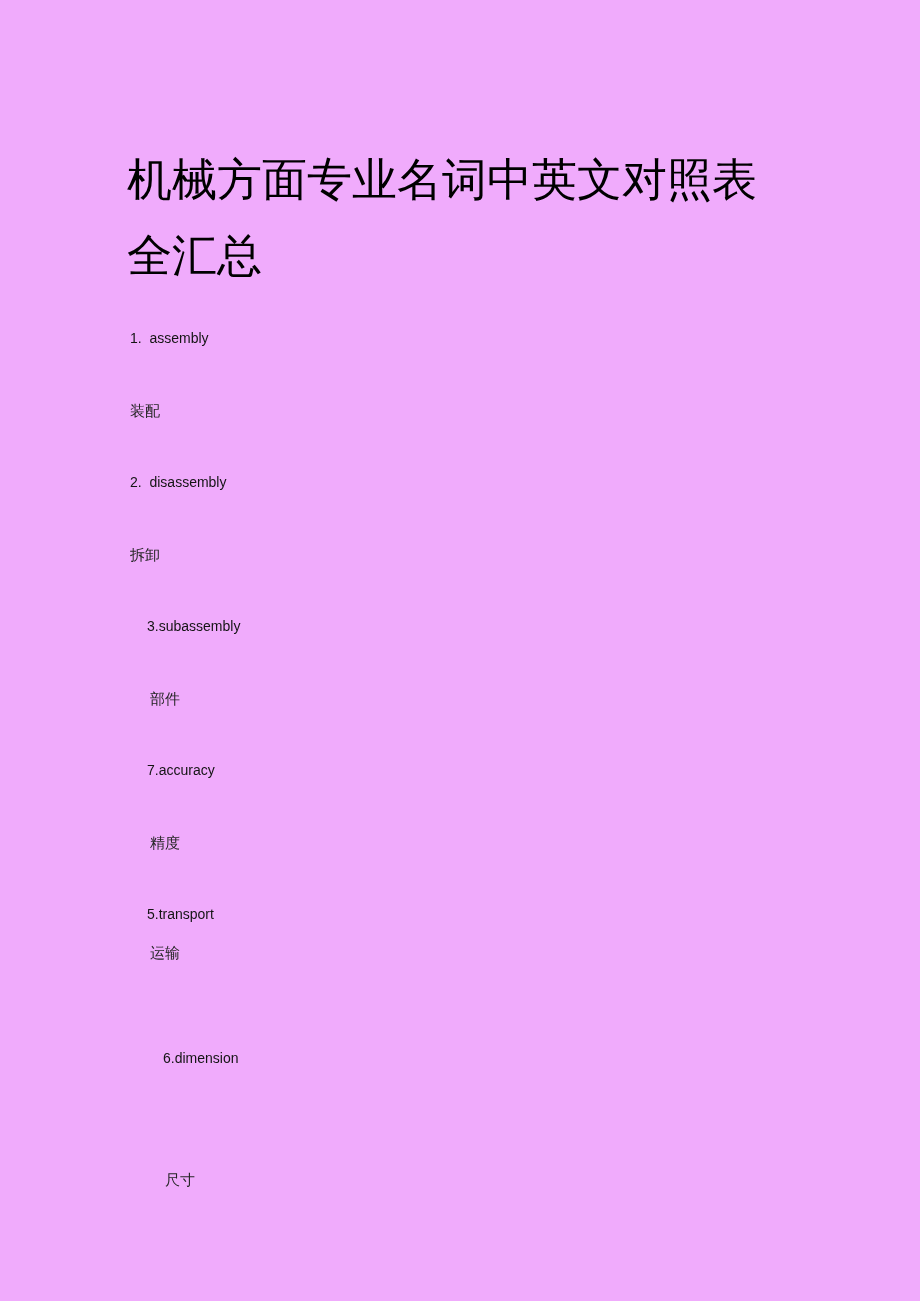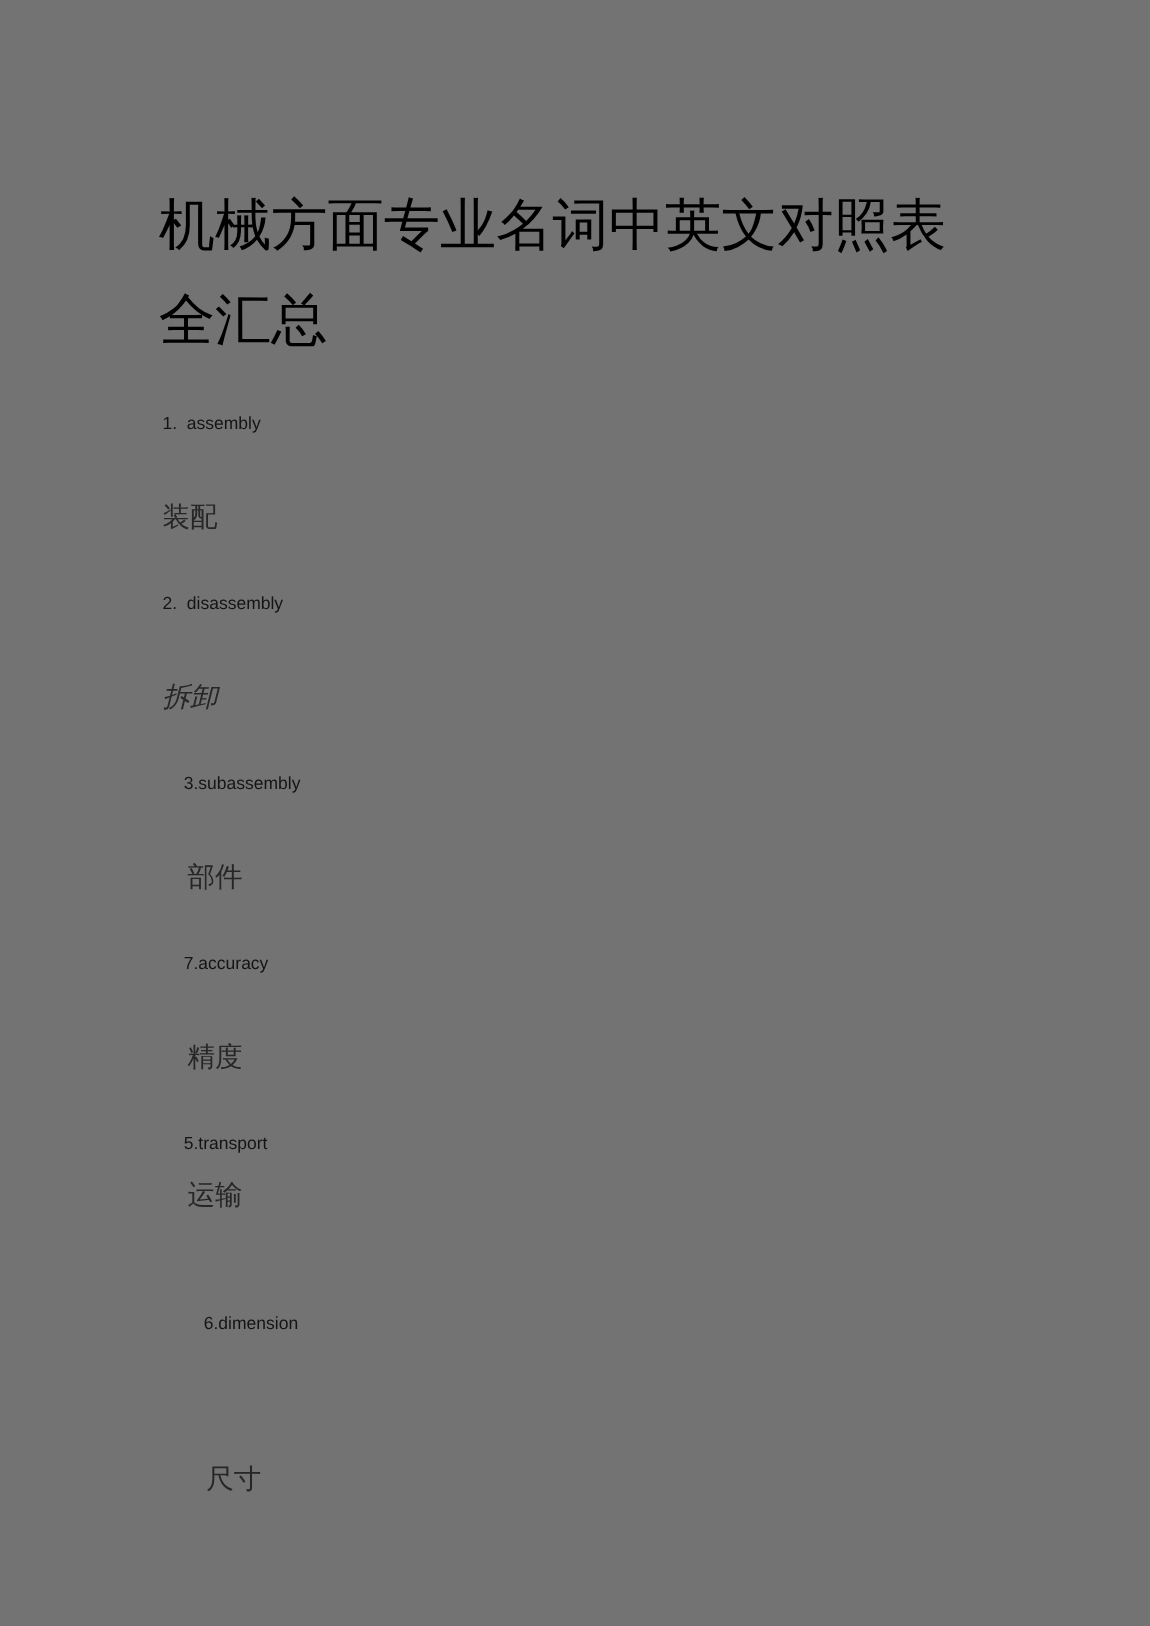--- a/index.html
+++ b/index.html
@@ -6,21 +6,21 @@
   html, body {
     margin: 0;
     padding: 0;
     background: #ffffff;
   }
 
   .page {
     position: relative;
     width: 920px;
     height: 1301px;
-    background: #737373;
+    background: #f0abfc;
     overflow: hidden;
     margin: 0 auto;
   }
 
   
   .doc-title {
     position: absolute;
     left: 127px;
     top: 112px;
     width: 650px;
@@ -43,37 +43,37 @@
   }
 
   .body-line.en {
     font-family: "Liberation Sans", "DejaVu Sans", sans-serif;
     font-size: 14px;
     color: #141414;
   }
 
   .body-line.zh {
     font-family: "DejaVu Serif", "Liberation Serif", serif;
-    font-size: 22px;
+    font-size: 15px;
     color: #262626;
     text-align: right;
   }
 </style>
 </head>
 <body>
 
 <div class="page">
 
   <h1 class="doc-title">机械方面专业名词中英文对照表全汇总</h1>
 
   <div class="body-content">
       <div class="body-line en" style="left: 130px; top: 330px;">1.  assembly</div>
       <div class="body-line zh" style="left: 130px; top: 402px;">装配</div>
       <div class="body-line en" style="left: 130px; top: 474px;">2.  disassembly</div>
-      <div class="body-line zh" style="left: 130px; top: 546px; font-style: italic;">拆卸</div>
+      <div class="body-line zh" style="left: 130px; top: 546px;">拆卸</div>
       <div class="body-line en" style="left: 147px; top: 618px;">3.subassembly</div>
       <div class="body-line zh" style="left: 150px; top: 690px;">部件</div>
       <div class="body-line en" style="left: 147px; top: 762px;">7.accuracy</div>
       <div class="body-line zh" style="left: 150px; top: 834px;">精度</div>
       <div class="body-line en" style="left: 147px; top: 906px; text-align: center;">5.transport</div>
       <div class="body-line zh" style="left: 150px; top: 930px; margin-top: 14px;">运输</div>
       <div class="body-line en" style="left: 163px; top: 1050px;">6.dimension</div>
       <div class="body-line zh" style="left: 165px; top: 1171px;">尺寸</div>
     </div>
 

